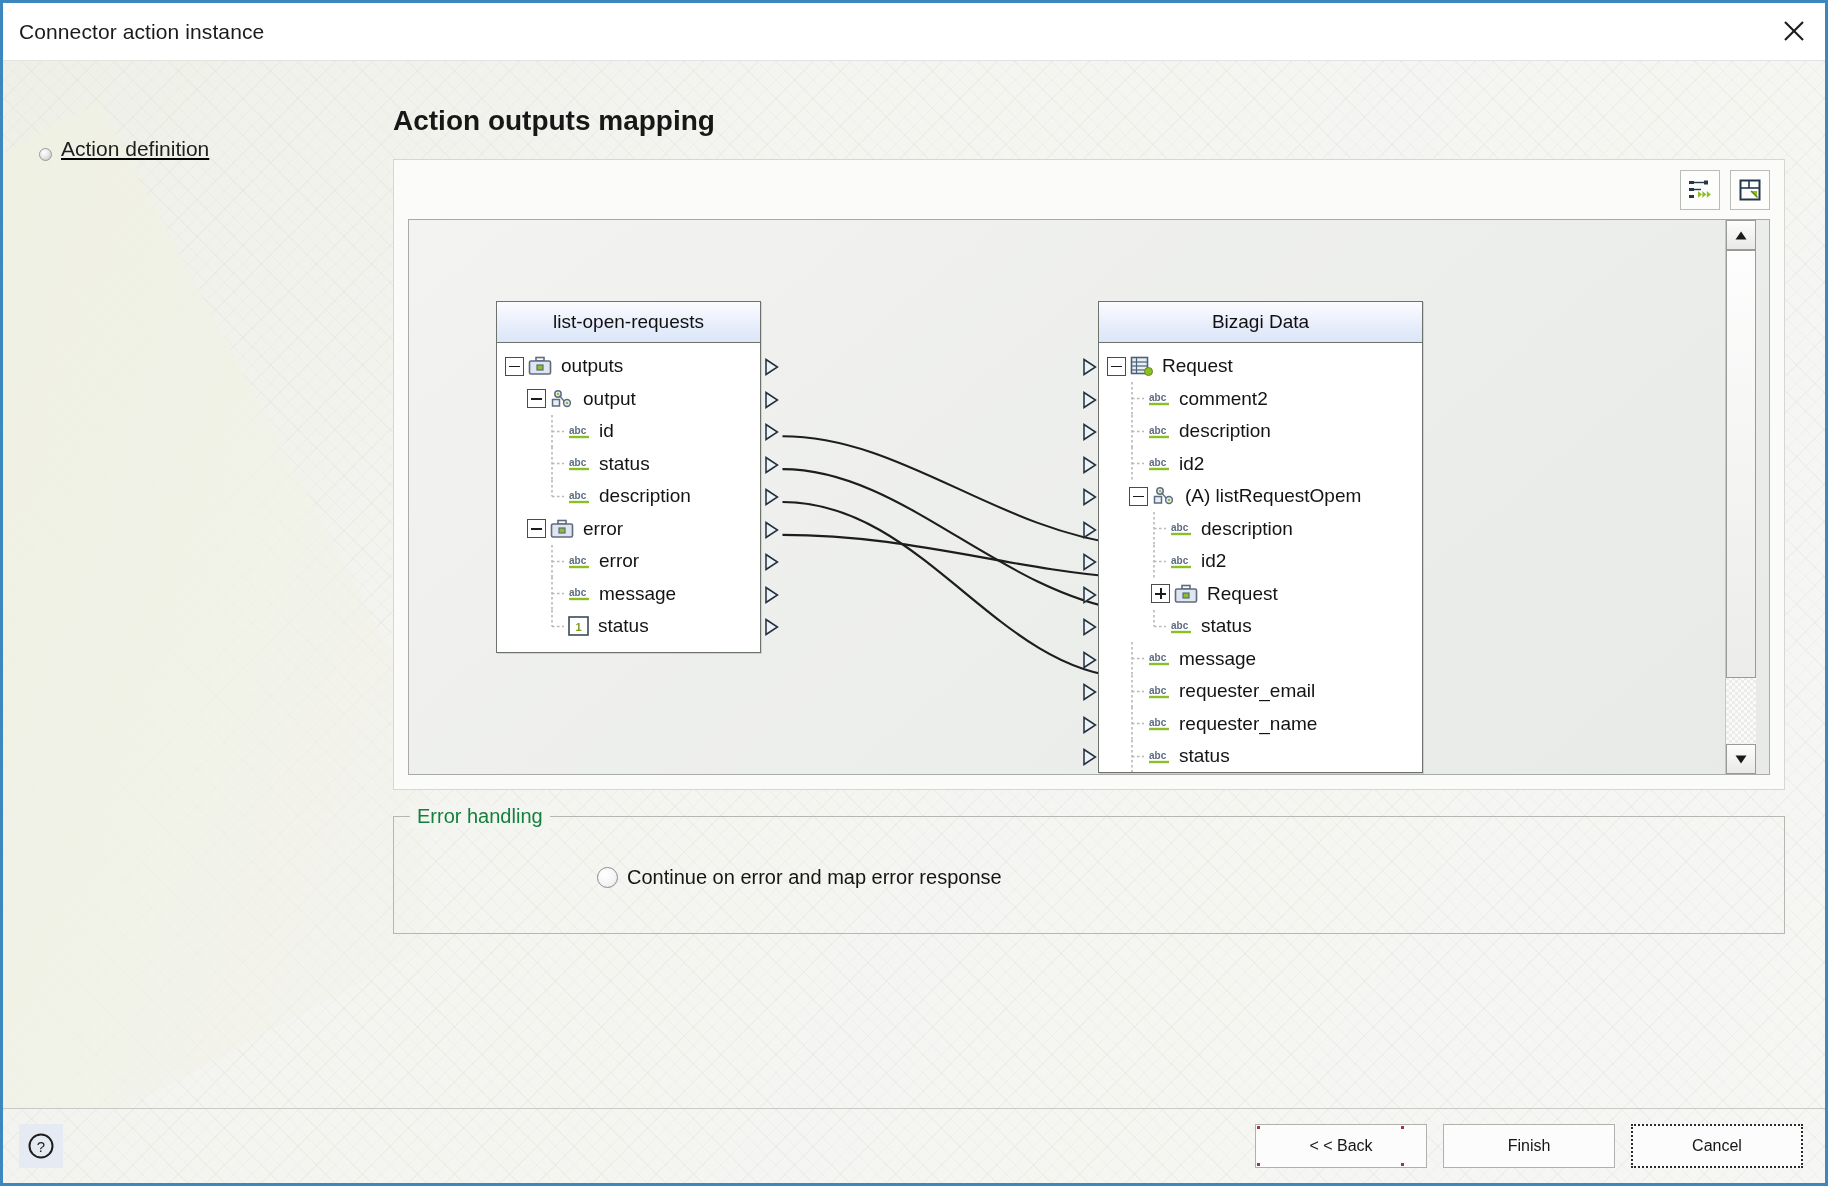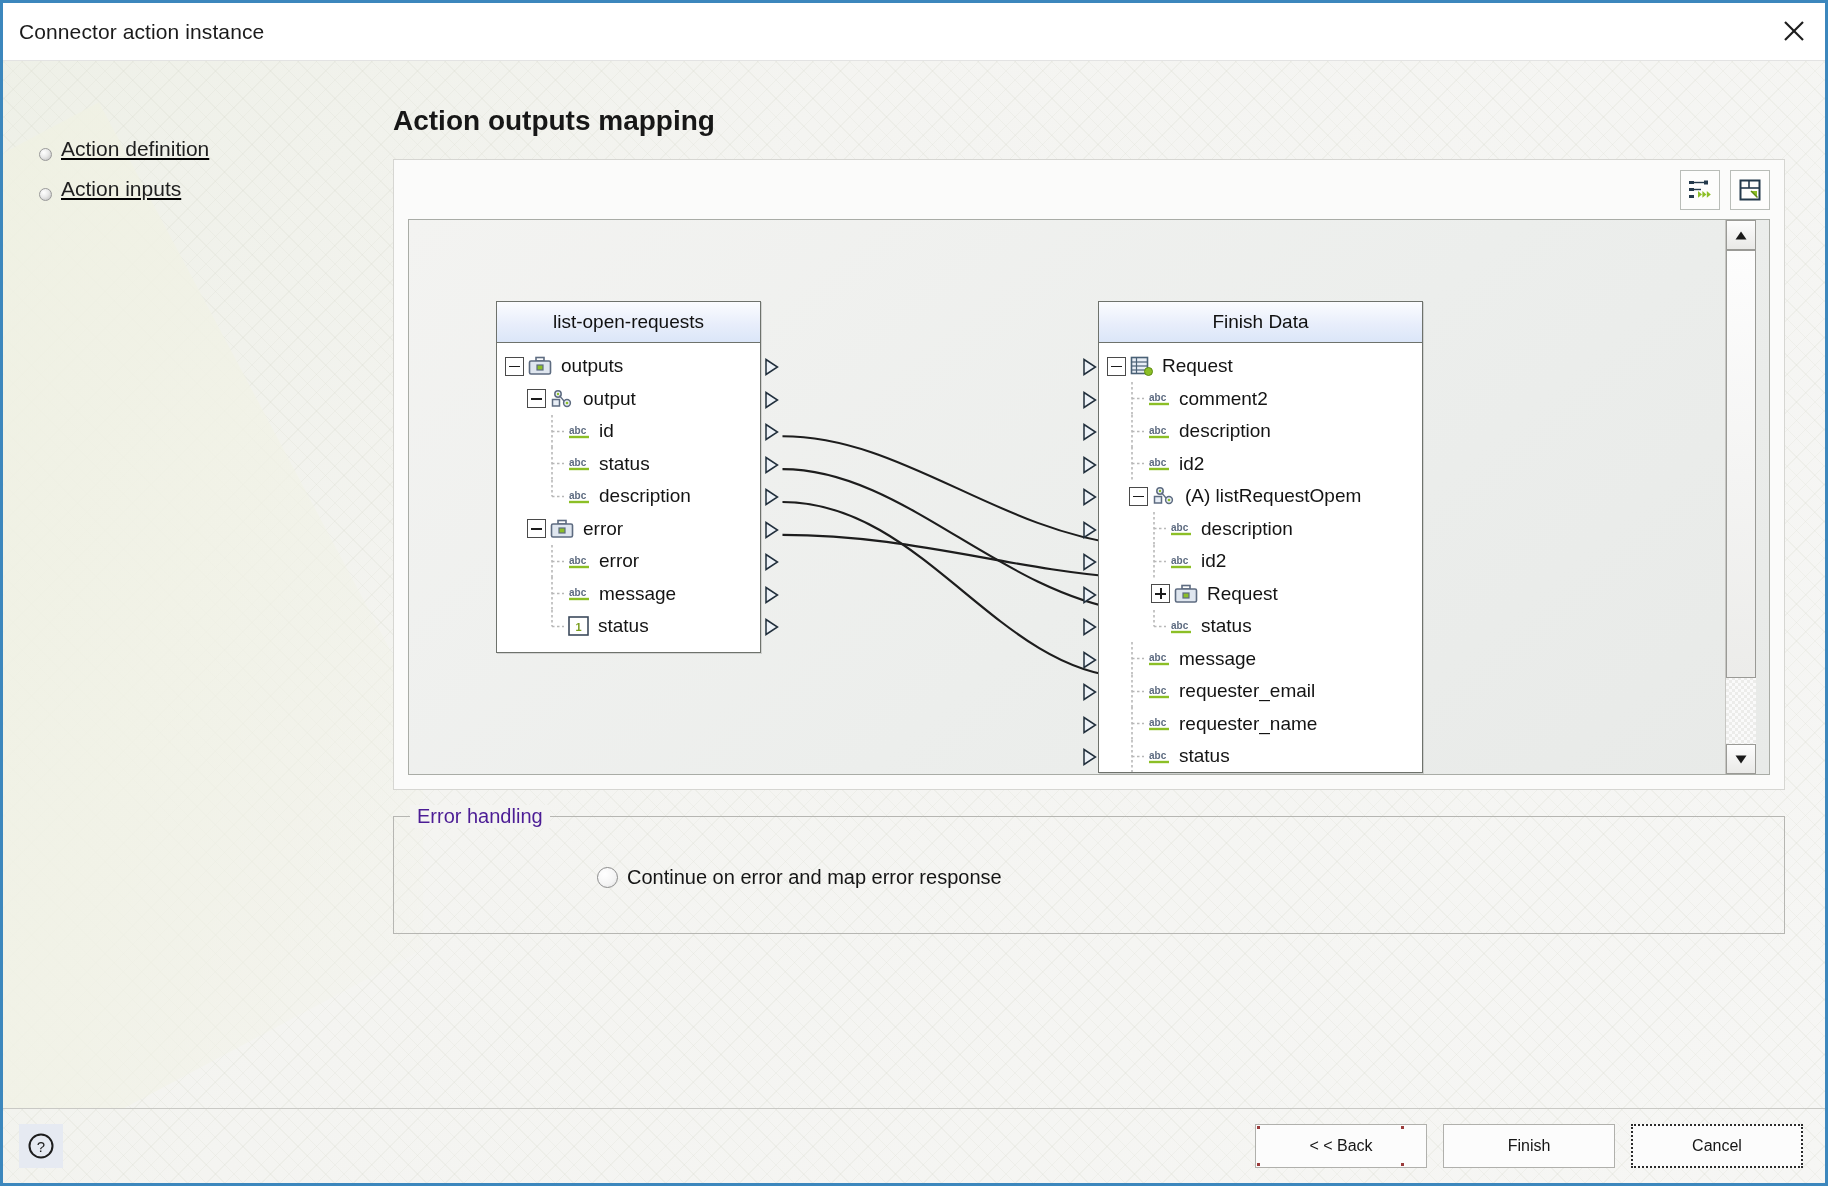--- a/index.html
+++ b/index.html
@@ -283,21 +283,21 @@
     position: relative;
     padding: 34px 0 30px 0;
     box-sizing: border-box;
   }
   #error-legend {
     position: absolute;
     top: -12px; left: 16px;
     background: #f4f4f1;
     padding: 0 7px;
     font-size: 20px;
-    color: #4c1d95;
+    color: #15803d;
   }
   .eh-row {
     display: flex;
     align-items: center;
     padding-left: 203px;
     height: 52px;
   }
   .radio {
     width: 21px; height: 21px;
     flex: 0 0 21px;
@@ -405,24 +405,20 @@
     </div>
   </div>
 
   <div id="content">
     <div id="bg-deco"></div>
 
     <div id="nav">
       <div class="nav-item">
         <span class="nav-bullet"></span>
         <span class="nav-label">Action definition</span>
-      </div>
-      <div class="nav-item">
-        <span class="nav-bullet"></span>
-        <span class="nav-label">Action inputs</span>
       </div>
     </div>
 
     <div id="main">
       <div id="page-title">Action outputs mapping</div>
 
       <div id="mapper-toolbar">
         <div class="tb-btn">
           <svg width="24" height="24" viewBox="0 0 24 24" aria-hidden="true">
             <rect x="1" y="3" width="5" height="3" fill="#23394b"></rect>
@@ -596,21 +592,21 @@
                       <rect x="1" y="1" width="19" height="18" fill="#fff" stroke="#3c4a5c" stroke-width="1.6"></rect>
                       <text x="10.5" y="14.5" font-size="11" font-family="Liberation Sans, sans-serif" text-anchor="middle" fill="#7a9e1e" font-weight="bold">1</text>
                     </svg>
                   </span>
                   <span class="t-label">status</span>
                 </div>
               </div>
           </div>
 
           <div class="tree-panel" id="panel-target">
-            <div class="tree-header">Finish Data</div>
+            <div class="tree-header">Bizagi Data</div>
             <div class="tree-body" id="target-rows">
                 <div class="tree-row">
                   <span class="t-indent" style="width: 8px;"></span>
                   <span class="gx"></span>
                   <span class="ico">
                     <svg width="23" height="21" viewBox="0 0 23 21" aria-hidden="true">
                       <rect x="1.5" y="1.5" width="16" height="16" fill="#e8eef6" stroke="#4a6176" stroke-width="1.6"></rect>
                       <line x1="1.5" y1="6" x2="17.5" y2="6" stroke="#4a6176" stroke-width="1.2"></line>
                       <line x1="1.5" y1="10" x2="17.5" y2="10" stroke="#4a6176" stroke-width="1.2"></line>
                       <line x1="1.5" y1="14" x2="17.5" y2="14" stroke="#4a6176" stroke-width="1.2"></line>

